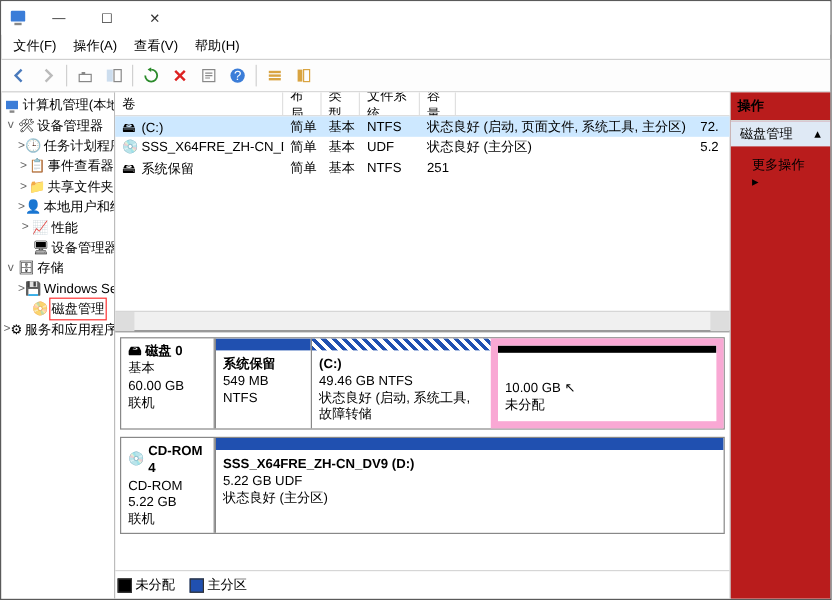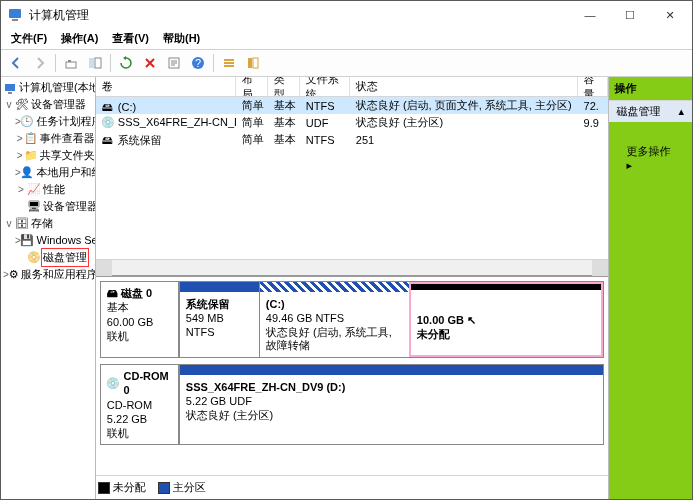--- a/index.html
+++ b/index.html
@@ -2,21 +2,21 @@
 <html><head>
 <meta charset="utf-8">
 <style>
 * { box-sizing: border-box; margin: 0; padding: 0; font-family: "Microsoft YaHei", "Segoe UI", sans-serif; font-size: 11px; }
 body { background: #fff; width: 693px; height: 500px; overflow: hidden; border: 1px solid #5a5a5a; }
 .titlebar { height: 28px; display: flex; align-items: center; padding: 0 2px 0 6px; background: #fff; }
 .titlebar .icon { width: 16px; height: 16px; margin-right: 6px; }
 .titlebar .title { flex: 1; font-size: 12px; }
 .winbtn { width: 40px; height: 28px; display: flex; align-items: center; justify-content: center; color: #333; }
 .menubar { height: 20px; display: flex; padding: 0 4px; gap: 2px; }
-.menubar .mitem { padding: 2px 6px; font-weight: bold; }
+.menubar .mitem { padding: 2px 6px; }
 .toolbar { height: 28px; display: flex; align-items: center; padding: 0 4px; gap: 2px; border-top: 1px solid #d0d0d0; border-bottom: 1px solid #d0d0d0; background: #fdfdfd; }
 .tbtn { width: 22px; height: 22px; display: flex; align-items: center; justify-content: center; border: 1px solid transparent; }
 .tsep { width: 1px; height: 18px; background: #d0d0d0; margin: 0 2px; }
 .mainrow { display: flex; height: calc(500px - 28px - 20px - 28px - 2px); }
 .leftpane { width: 136px; border-right: 1px solid #bcbcbc; overflow: hidden; padding: 2px 0; }
 .tree { user-select: none; }
 .tnode { display: flex; align-items: center; height: 17px; padding-left: 2px; white-space: nowrap; }
 .tw { width: 12px; text-align: center; color: #666; font-size: 10px; }
 .ticon { width: 14px; height: 14px; margin-right: 2px; display: inline-flex; align-items: center; justify-content: center; }
 .tlabel { }
@@ -35,38 +35,37 @@
 .hsbar::before { left: 0; } .hsbar::after { right: 0; }
 .diskarea { border-top: 2px solid #999; padding: 2px; overflow: auto; height: 200px; }
 .diskrow { display: flex; border: 1px solid #888; margin: 2px 2px 6px 2px; }
 .diskinfo { width: 78px; padding: 4px 6px; border-right: 1px solid #888; line-height: 1.3; }
 .diskinfo .dname { font-weight: bold; display: flex; align-items: center; gap: 3px; }
 .dmap { flex: 1; display: flex; }
 .part { border-left: 1px solid #888; padding: 4px 6px; position: relative; line-height: 1.25; overflow: hidden; }
 .part .pbar { position: absolute; top: 0; left: 0; right: 0; height: 10px; background: #2050b0; }
 .part .pcontent { margin-top: 12px; }
 .part.hatched .pbar { background: repeating-linear-gradient(45deg,#2050b0,#2050b0 3px,#fff 3px,#fff 6px); }
-.part.unalloc { border: 2px solid #f9a8d4; font-weight: bold; }
+.part.unalloc { border: 6px solid #f9a8d4; }
 .part.unalloc .pbar { height: 6px; background: #000; }
 .legend { padding: 4px 2px; display: flex; gap: 12px; align-items: center; border-top: 1px solid #d6d6d6; }
 .lgbox { width: 12px; height: 12px; display: inline-block; border: 1px solid #333; vertical-align: middle; margin-right: 3px; }
-.rightpane { width: 120px; background: #84cc16; }
+.rightpane { width: 120px; background: #b91c1c; }
 .rptitle { padding: 4px 6px; border-bottom: 1px solid #d6d6d6; font-weight: bold; }
 .rpaction { padding: 3px 8px; background: #dfe9f5; display: flex; align-items: center; justify-content: space-between; }
-.rpmore { padding: 22px 18px; }
+.rpmore { padding: 8px 18px; }
 </style>
 </head>
 <body>
 
 <div class="titlebar">
   <span class="icon"><svg width="16" height="16">
         <rect x="2" y="2" width="12" height="9" fill="#3b7dd8" rx="1"></rect>
         <rect x="5" y="12" width="6" height="2" fill="#888"></rect>
       </svg></span>
-  <span class="title">计算机管理</span>
   <div class="winbtn">—</div>
   <div class="winbtn">☐</div>
   <div class="winbtn">✕</div>
 </div>
 
 <div class="menubar">
   <div class="mitem">文件(F)</div>
   <div class="mitem">操作(A)</div>
   <div class="mitem">查看(V)</div>
   <div class="mitem">帮助(H)</div>
@@ -203,39 +202,38 @@
         </div>
     </div>
   </div>
 
   <div class="centerpane">
     <div class="listhdr">
       <div class="hcell" style="width:140px">卷</div>
       <div class="hcell" style="width:32px">布局</div>
       <div class="hcell" style="width:32px">类型</div>
       <div class="hcell" style="width:50px">文件系统</div>
-      <div class="hcell" style="flex:1">状态</div>
       <div class="hcell" style="width:30px">容量</div>
     </div>
     <div class="listbody">
       <div class="row sel">
         <div class="cell" style="width:140px"><span class="vicon">🖴</span><span>(C:)</span></div>
         <div class="cell" style="width:32px">简单</div>
         <div class="cell" style="width:32px">基本</div>
         <div class="cell" style="width:50px">NTFS</div>
         <div class="cell" style="flex:1">状态良好 (启动, 页面文件, 系统工具, 主分区)</div>
         <div class="cell" style="width:30px">72.</div>
       </div>
       <div class="row">
         <div class="cell" style="width:140px"><span class="vicon">💿</span><span>SSS_X64FRE_ZH-CN_DV9 (D:)</span></div>
         <div class="cell" style="width:32px">简单</div>
         <div class="cell" style="width:32px">基本</div>
         <div class="cell" style="width:50px">UDF</div>
         <div class="cell" style="flex:1">状态良好 (主分区)</div>
-        <div class="cell" style="width:30px">9.9</div>
+        <div class="cell" style="width:30px">5.2</div>
       </div>
       <div class="row">
         <div class="cell" style="width:140px"><span class="vicon">🖴</span><span>系统保留</span></div>
         <div class="cell" style="width:32px">简单</div>
         <div class="cell" style="width:32px">基本</div>
         <div class="cell" style="width:50px">NTFS</div>
         <div class="cell" style="width:30px">251</div>
       </div>
     </div>
     <div class="listspace"></div>
@@ -265,21 +263,21 @@
               <div class="pbar"></div>
               <div class="pcontent"><br><span>10.00 GB</span> <span>↖</span><br><span>未分配</span></div>
             </div>
         </div>
       </div>
 
       <div class="diskrow">
         <div class="diskinfo">
           <div class="dname">
               <span>💿</span>
-              <span>CD-ROM 0</span>
+              <span>CD-ROM 4</span>
             </div>
           <div>CD-ROM</div>
           <div>5.22 GB</div>
           <div>联机</div>
         </div>
         <div class="dmap">
           <div class="part" style="flex:1">
               <div class="pbar"></div>
               <div class="pcontent"><b>SSS_X64FRE_ZH-CN_DV9  (D:)</b><br><span>5.22 GB UDF</span><br><span>状态良好 (主分区)</span></div>
             </div>

